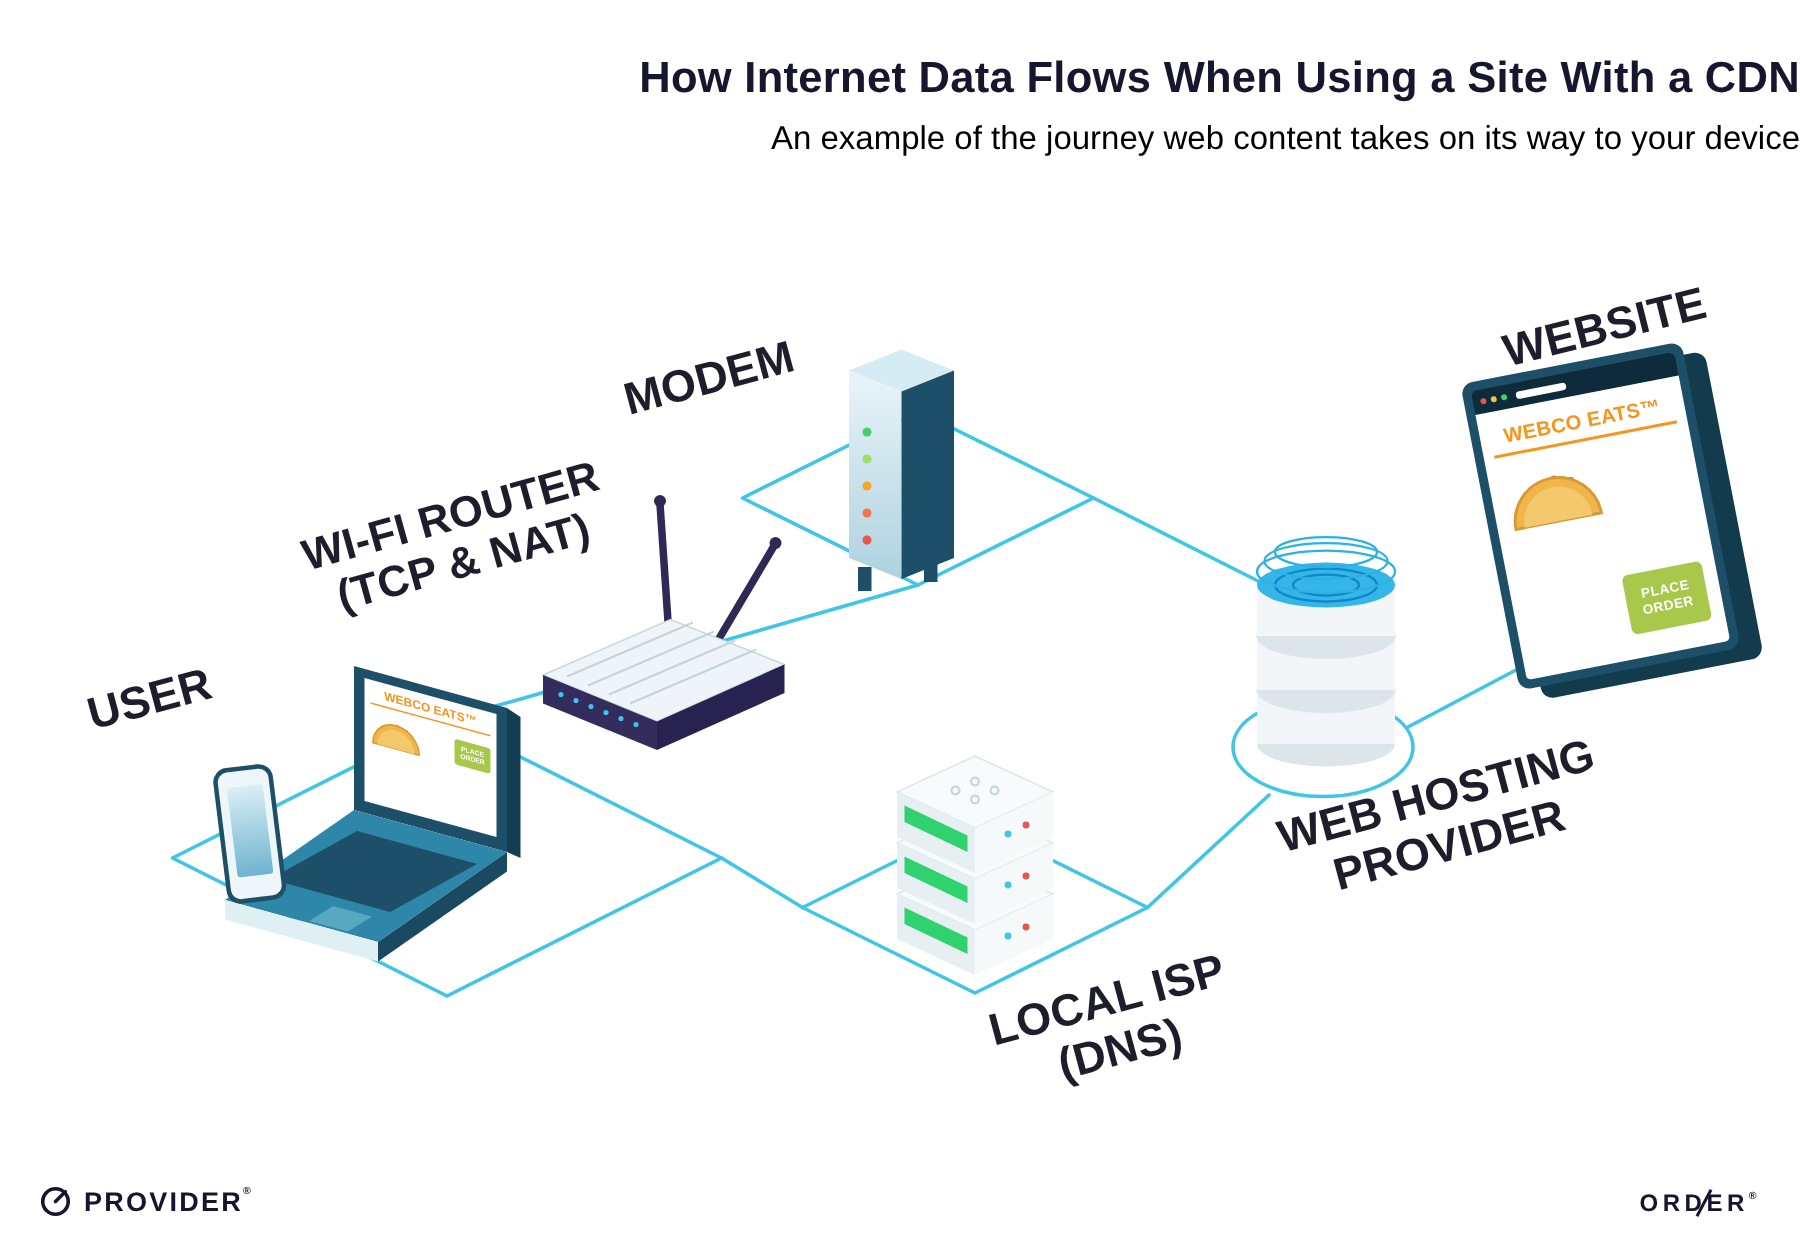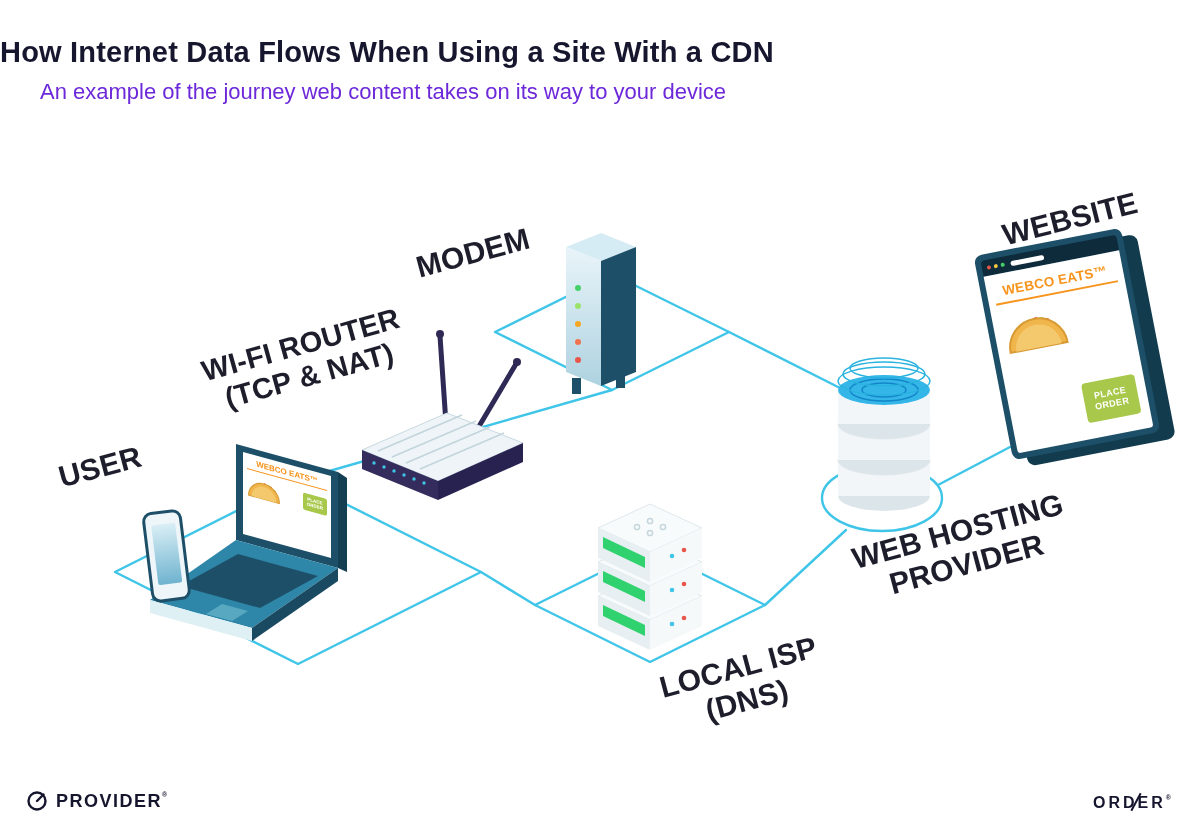--- a/index.html
+++ b/index.html
@@ -6,23 +6,23 @@
   html,body { width:1200px; height:836px; }
   body {
     background:#ffffff;
     font-family:"Liberation Sans", sans-serif;
     position:relative;
     overflow:hidden;
   }
   .canvas { position:absolute; inset:0; width:1200px; height:836px; }
 
   
-  .header { position:absolute; top:36px; left:0; width:100%; text-align:left; }
+  .header { position:absolute; top:36px; left:0; width:100%; text-align:right; }
   .title  { font-size:29px; font-weight:bold; color:#16162e; letter-spacing:.2px; }
-  .subtitle { font-size:22px; color:#6d28d9; margin-top:10px; font-weight:400;margin-left:40px; }
+  .subtitle { font-size:22px; color:#000000; margin-top:10px; font-weight:400;margin-left:40px; }
 
   
   svg.art { position:absolute; left:0; top:0; width:1200px; height:836px; }
 
   
   .node-label {
     position:absolute; font-weight:bold; color:#1d1d2b;
     text-align:center; line-height:1.12; transform:rotate(-15deg);
     letter-spacing:.2px; white-space:nowrap;
   }

